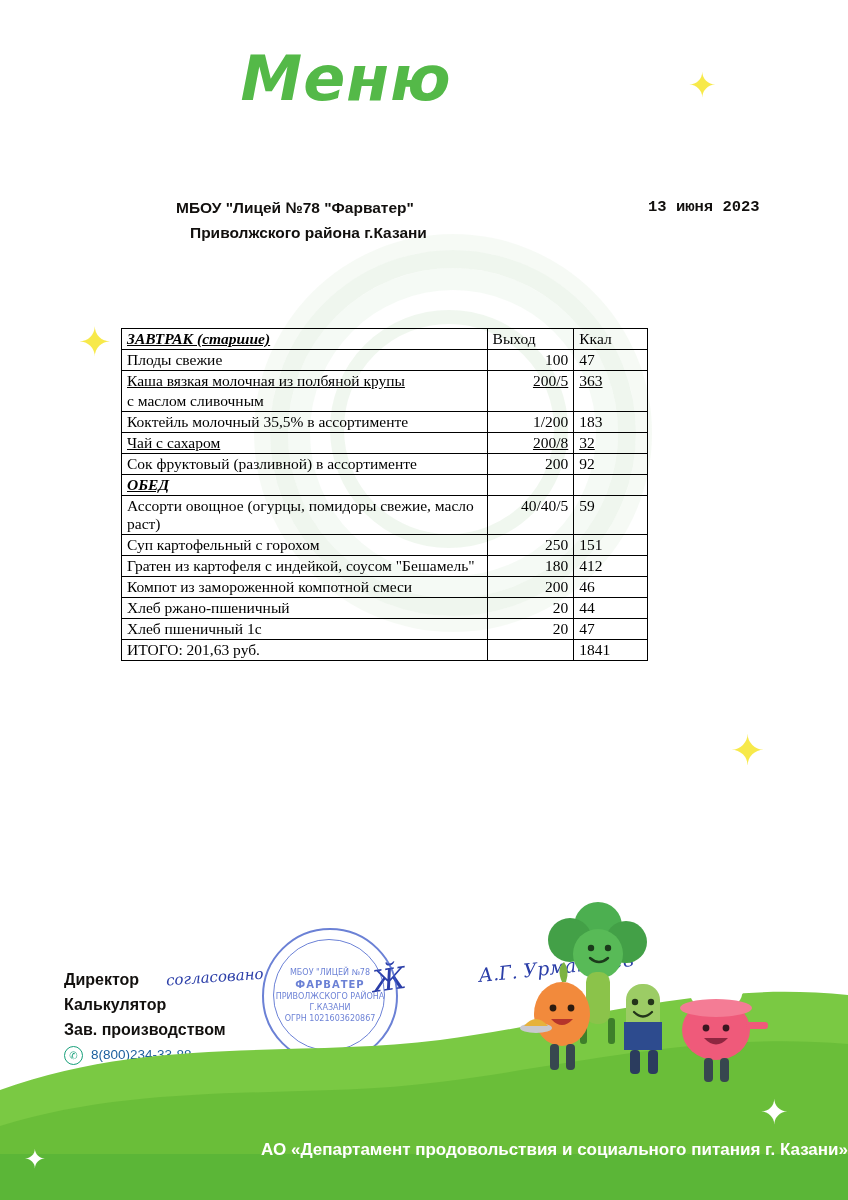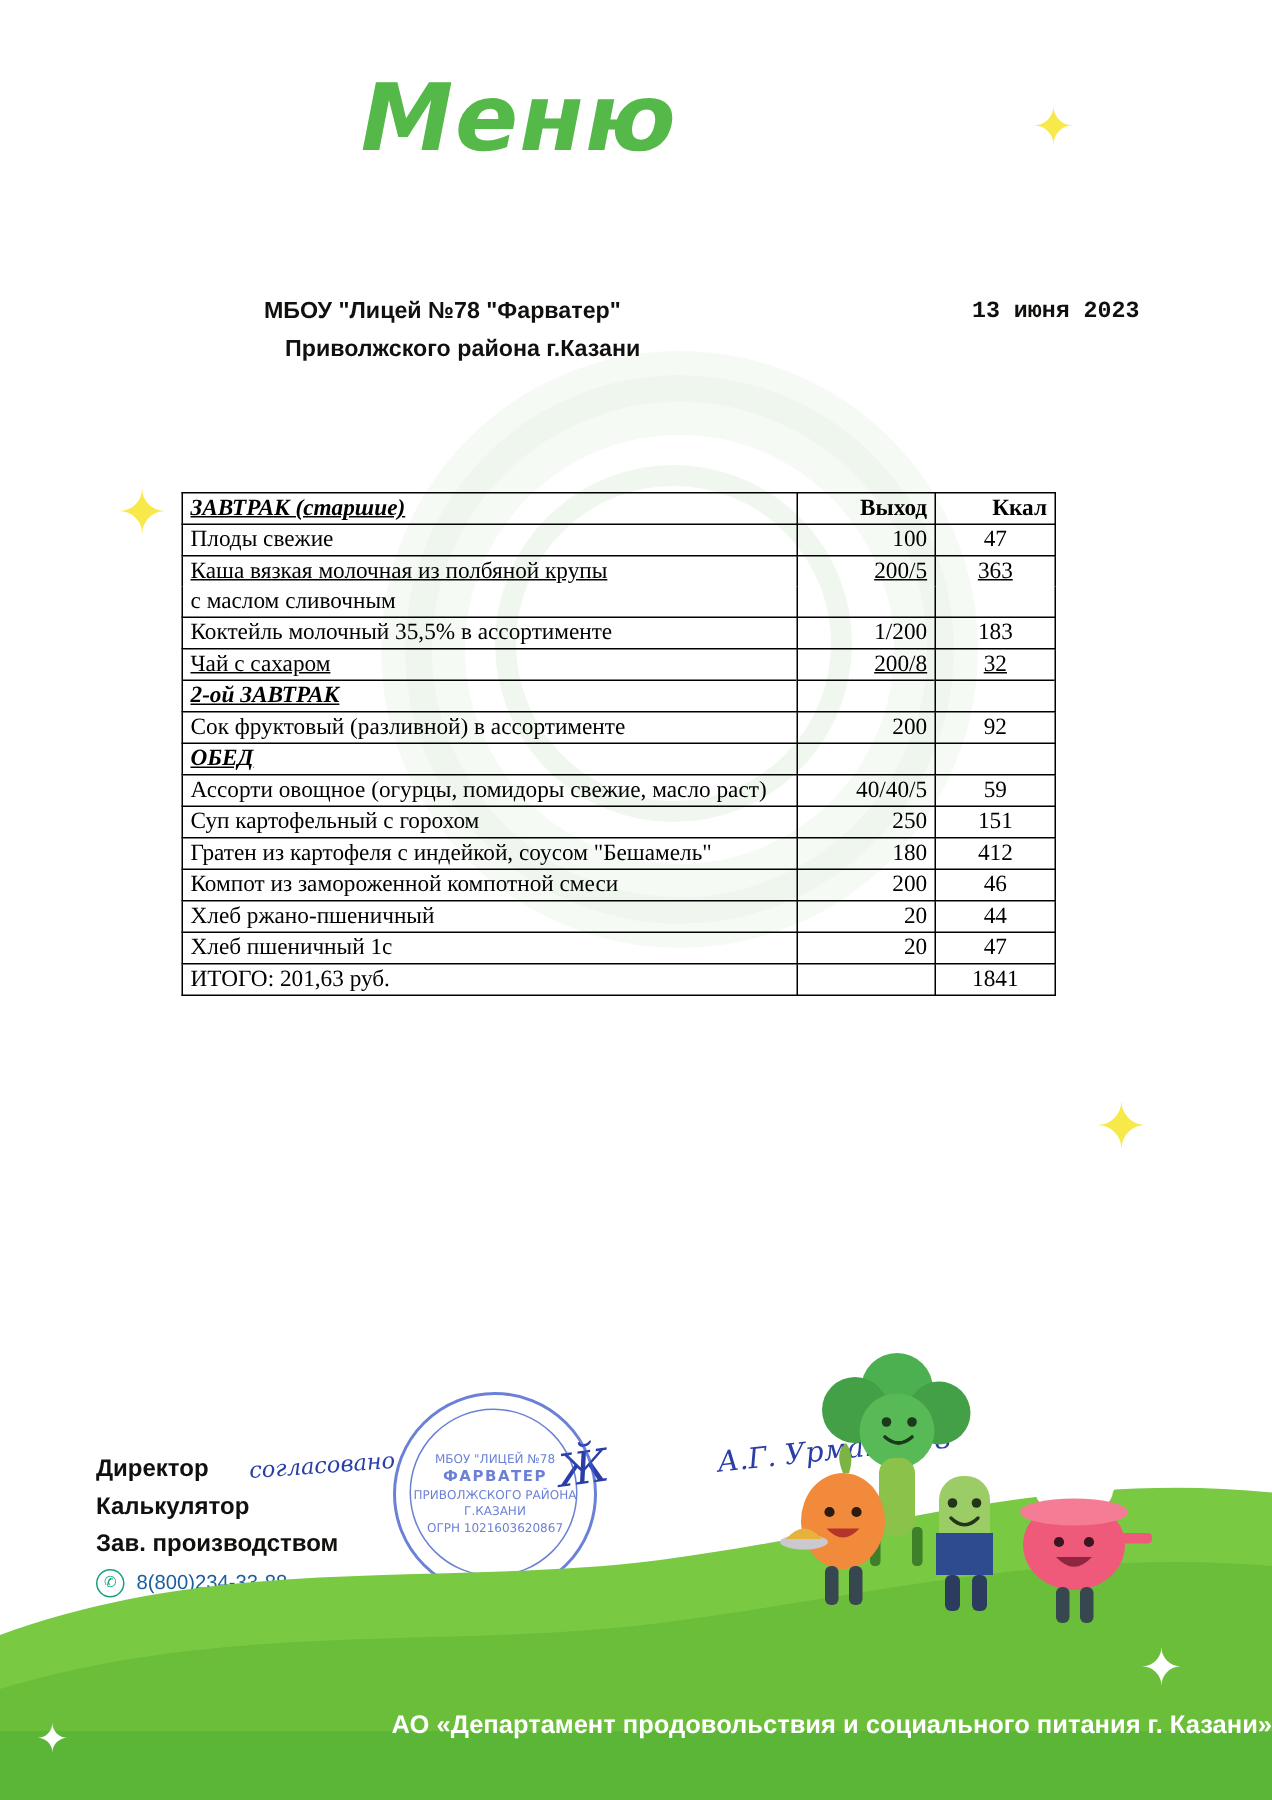--- a/index.html
+++ b/index.html
@@ -95,45 +95,45 @@
     font-weight: bold;
     color: #12100e;
     font-family: Liberation Mono, monospace;
   }
 
   
   .menu-table {
     position: absolute;
     left: 121px;
     top: 328px;
-    width: 583px;
+    width: 527px;
     border-collapse: collapse;
     font-family: "Liberation Serif", serif;
     font-size: 15.5px;
     color: #000;
     background: transparent;
   }
   .menu-table td {
     border: 1px solid #000;
     padding: 1px 5px;
     vertical-align: top;
     background: transparent;
   }
   .col-name { width: 485px; }
   .col-out  { width: 90px;  text-align: right; }
-  .col-kcal { width: 78px;  text-align: center; }
+  .col-kcal { width: 78px;  text-align: left; }
 
   .hdr-cat {
     font-weight: bold;
     font-style: italic;
     text-decoration: underline;
   }
   .hdr-col {
-    text-align: right;
-    font-weight: bold;
+    text-align: left;
+    font-weight: normal;
   }
   .no-bottom td { border-bottom: none; text-decoration: underline; }
   .no-top td { border-top: none; }
   .total {
     font-weight: normal;
   }
 
   
   .signatures {
     position: absolute;
@@ -291,25 +291,20 @@
         <td class="col-name">Коктейль молочный 35,5% в ассортименте</td>
         <td class="col-out">1/200</td>
         <td class="col-kcal">183</td>
       </tr>
       <tr class="no-bottom">
         <td class="col-name">Чай с сахаром</td>
         <td class="col-out">200/8</td>
         <td class="col-kcal">32</td>
       </tr>
 
-      <tr>
-        <td class="col-name hdr-cat">2-ой ЗАВТРАК</td>
-        <td class="col-out"></td>
-        <td class="col-kcal"></td>
-      </tr>
       <tr>
         <td class="col-name">Сок  фруктовый (разливной) в ассортименте</td>
         <td class="col-out">200</td>
         <td class="col-kcal">92</td>
       </tr>
 
       <tr>
         <td class="col-name hdr-cat">ОБЕД</td>
         <td class="col-out"></td>
         <td class="col-kcal"></td>

